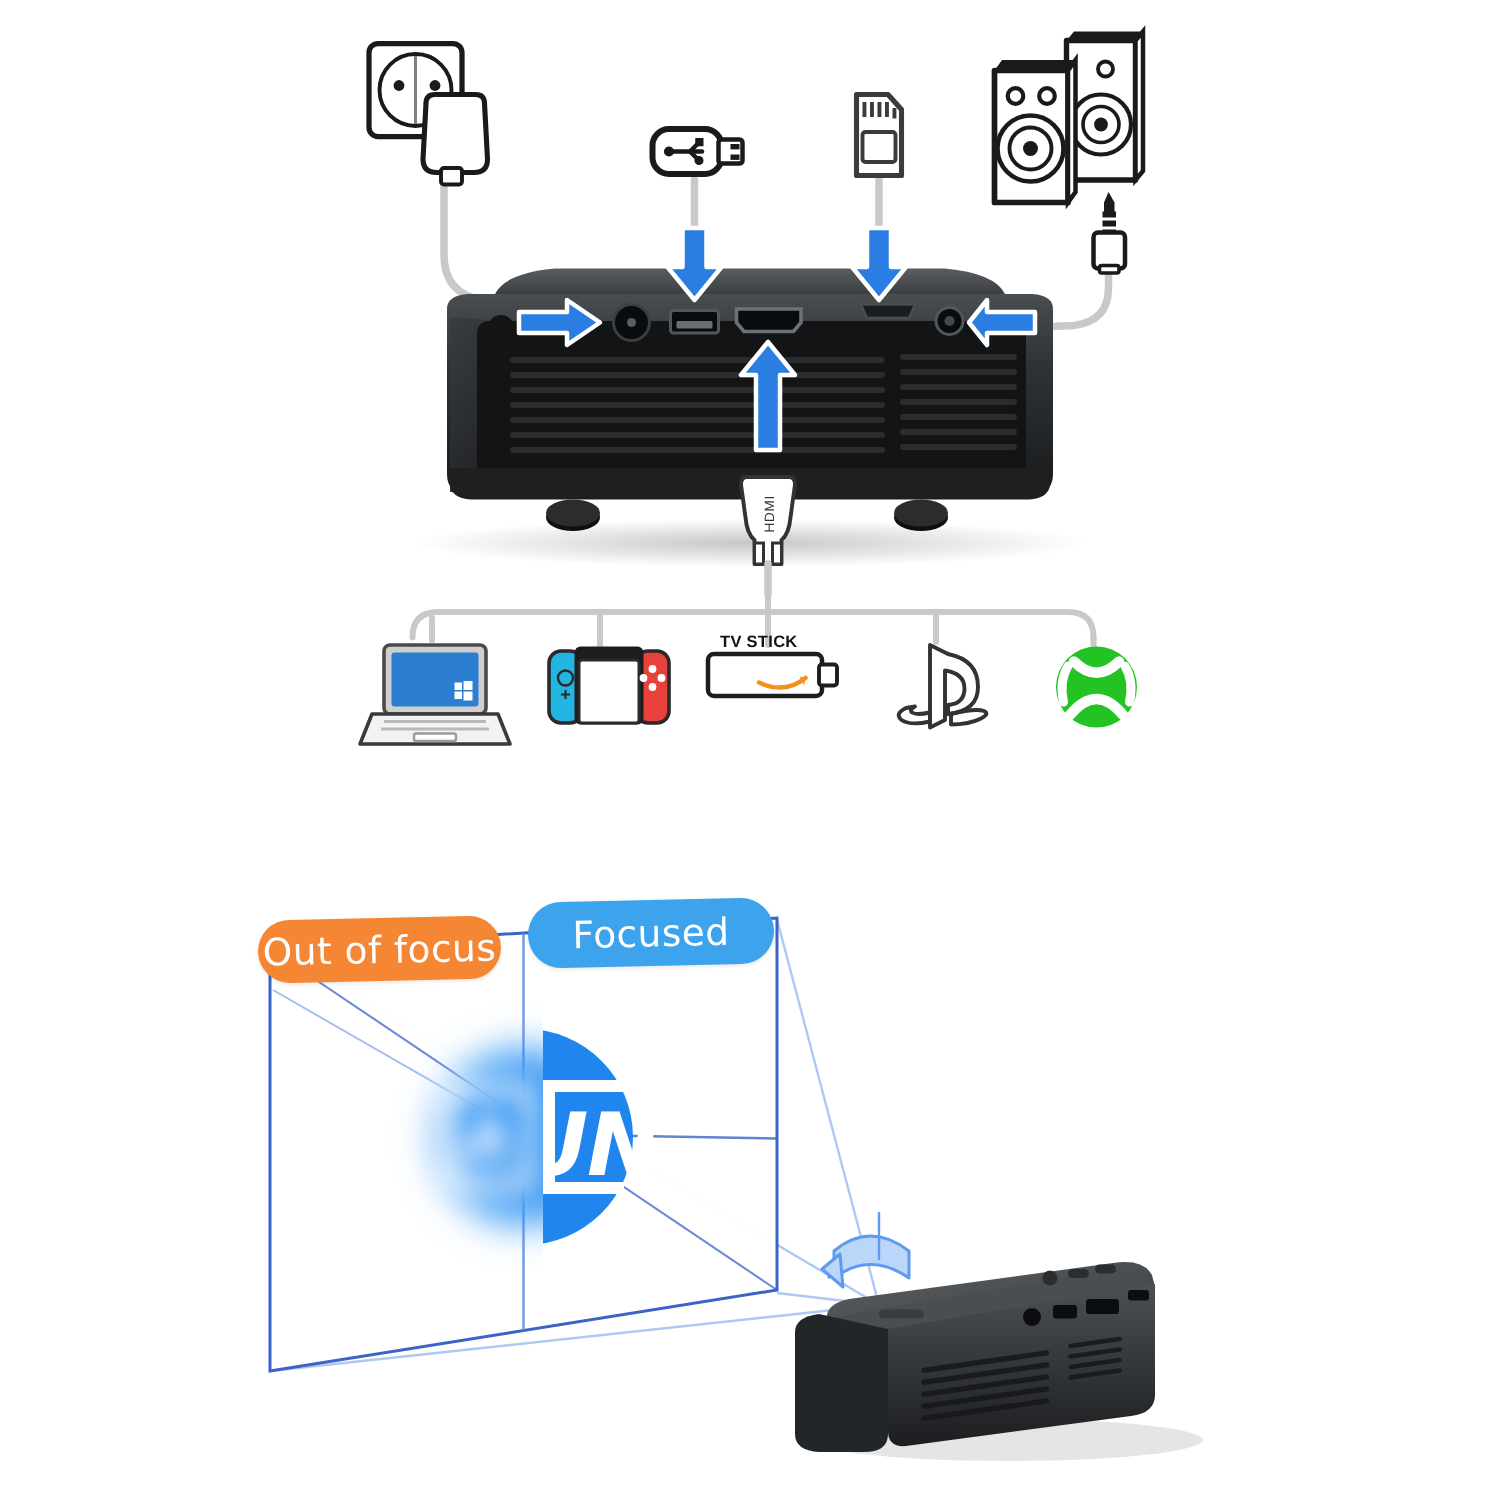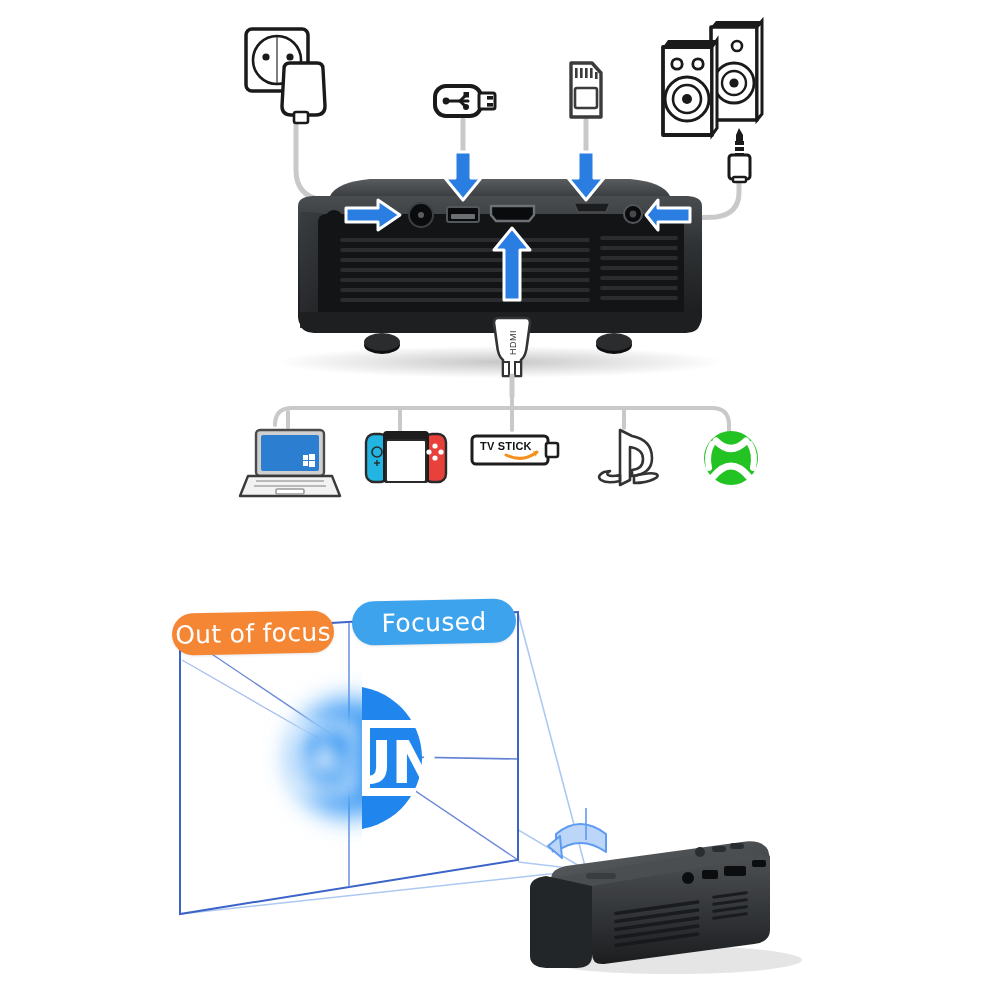--- a/index.html
+++ b/index.html
@@ -5,21 +5,21 @@
   html,body{margin:0;padding:0;}
   body{
     width:1000px;height:1000px;
     background:#ffffff;
     font-family:"Liberation Sans", sans-serif;
     overflow:hidden;
     position:relative;
   }
   .panel{position:absolute;left:0;width:1000px;}
   #connectivity-panel{top:0;height:530px;}
-  #focus-panel{top:540px;height:460px;}
+  #focus-panel{top:540px;height:460px;font-style:italic;}
   .svgroot{position:absolute;left:0;top:0;}
   .pill{
     position:absolute;
     border-radius:22px;
     color:#ffffff;
     font-size:25px;
     letter-spacing:.3px;
     display:flex;align-items:center;justify-content:center;
     white-space:nowrap;
     font-family:"DejaVu Sans", sans-serif;
@@ -298,21 +298,21 @@
         <path d="M716,441 Q731,456 746,441"></path>
         <path d="M713,477 Q731,455 749,477"></path>
       </g>
       <path d="M712,444 Q706,454 709,468" stroke="#ffffff" stroke-width="6" fill="none" stroke-linecap="round"></path>
       <path d="M750,444 Q756,454 753,468" stroke="#ffffff" stroke-width="6" fill="none" stroke-linecap="round"></path>
     </g>
   </svg>
 
   <div class="hdmi-text" style="left:508px;top:330px;">HDMI</div>
 
-  <div class="tvstick-text" style="left:480px;top:440px;">TV STICK</div>
+  <div class="tvstick-text" style="left:480px;top:422px;">TV STICK</div>
 
 </section>
 
 <section class="panel" id="focus-panel">
 
   <svg class="svgroot" width="1000" height="460" viewBox="0 0 1000 460">
     <defs>
       <radialGradient id="glowGrad" cx="0.5" cy="0.5" r="0.5">
         <stop offset="0.45" stop-color="#1E88F0" stop-opacity="1"></stop>
         <stop offset="0.72" stop-color="#2F95F5" stop-opacity="0.75"></stop>

